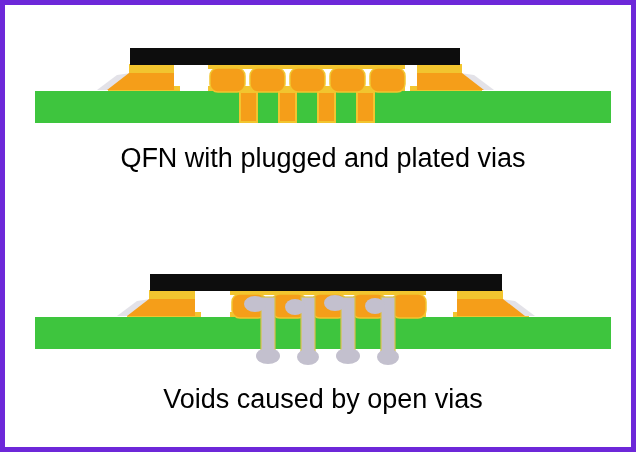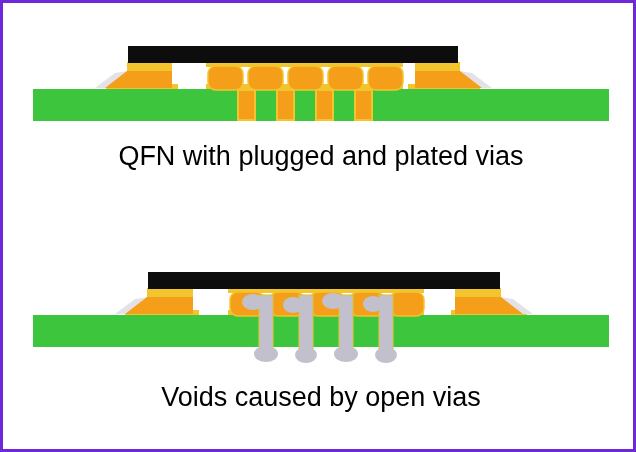--- a/index.html
+++ b/index.html
@@ -5,21 +5,21 @@
   html, body {
     margin: 0;
     padding: 0;
     background: #ffffff;
     font-family: "Liberation Sans", sans-serif;
   }
   .panel {
     width: 636px;
     height: 452px;
     box-sizing: border-box;
-    border: 3px solid #6d28d9;
+    border: 5px solid #6d28d9;
     background: var(--page-bg, #ffffff);
     overflow: hidden;
   }
   .figure-block { width: 636px; }
   .figure-block.top { margin-top: 38px; }
   .figure-block.bottom { margin-top: 95px; }
   svg { display: block; }
   .caption {
     margin-top: 14px;
     width: 100%;

